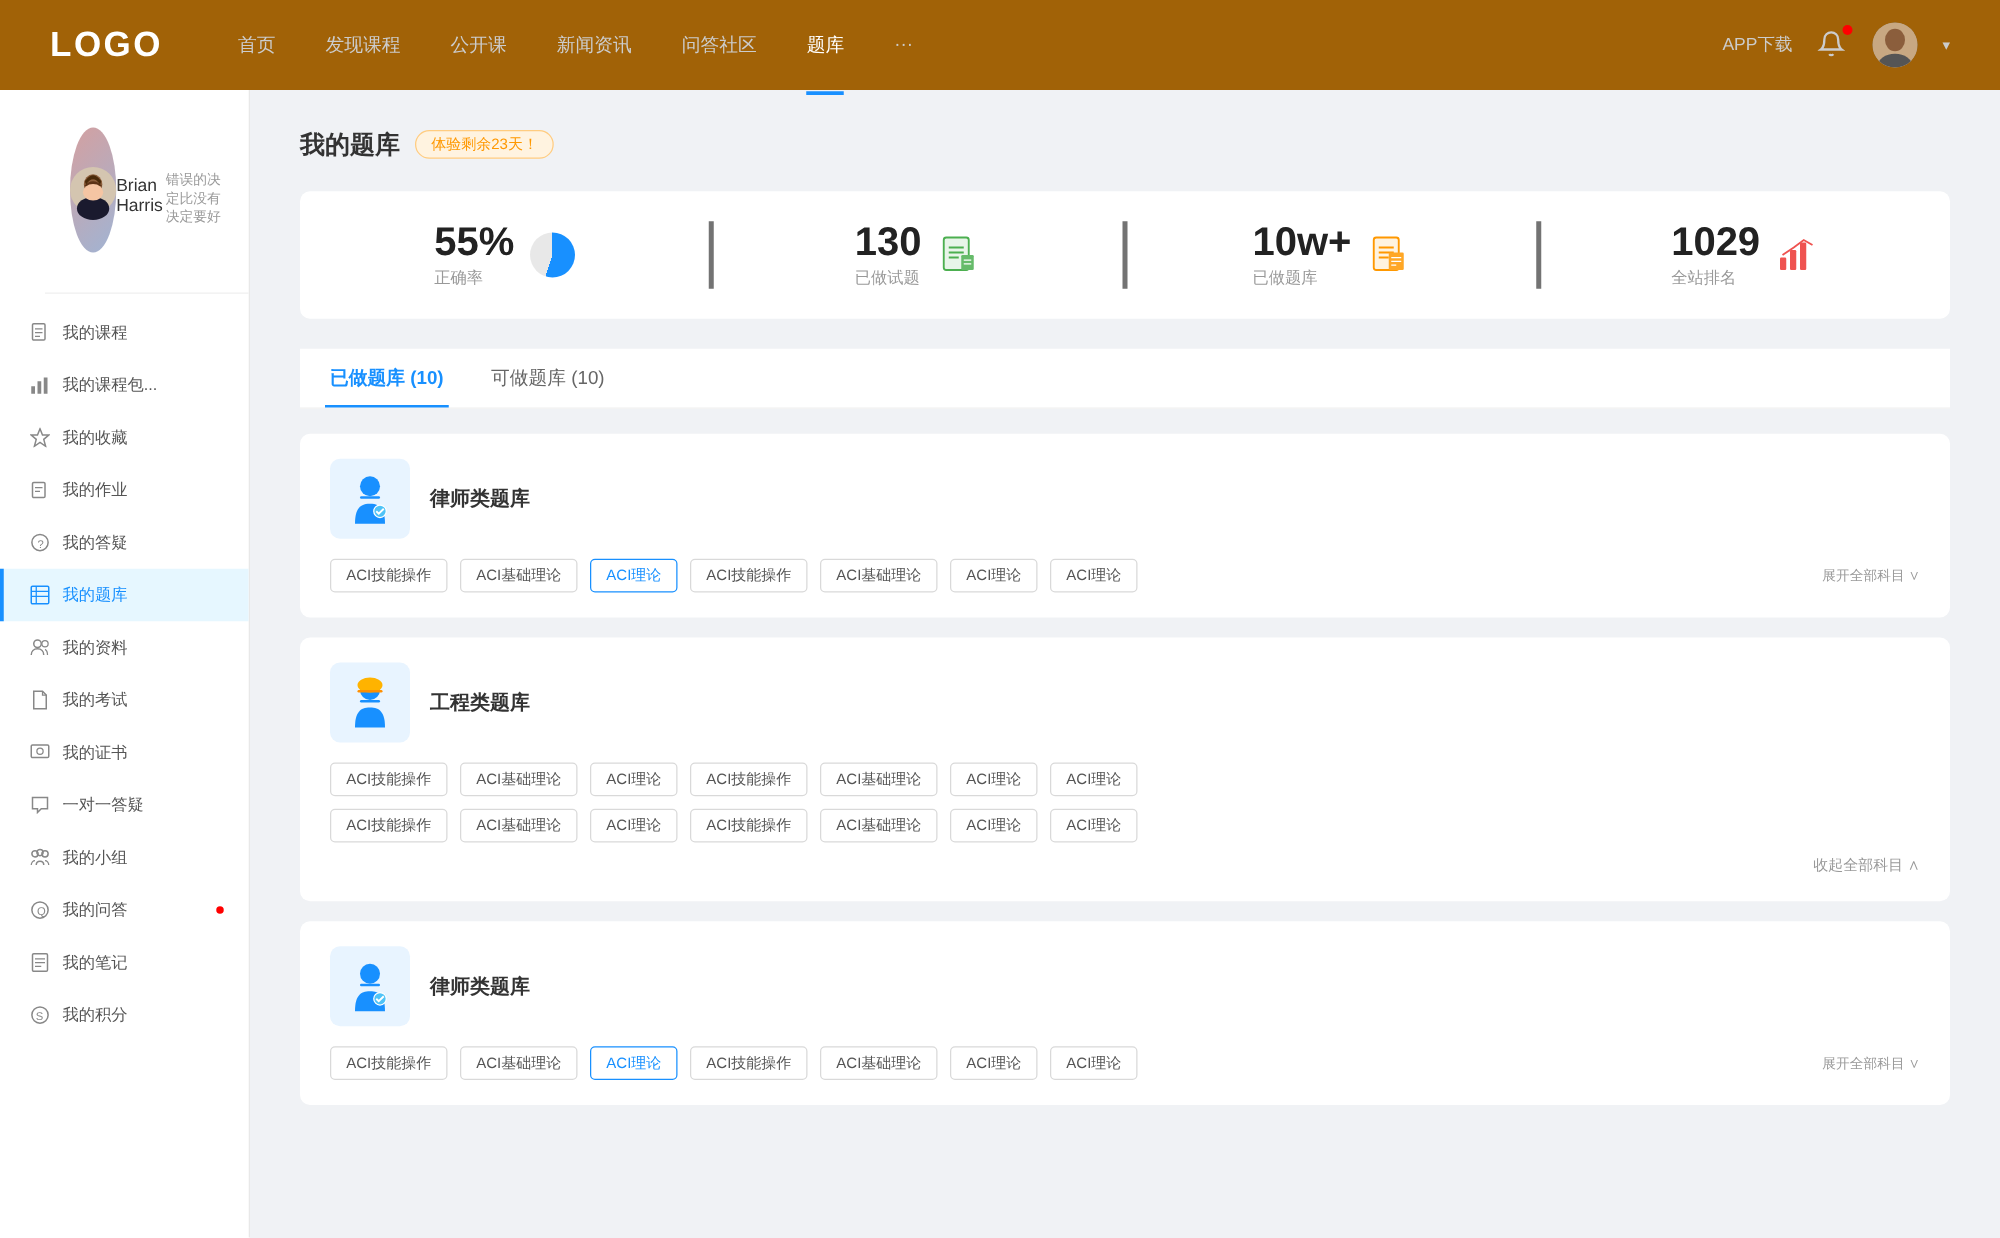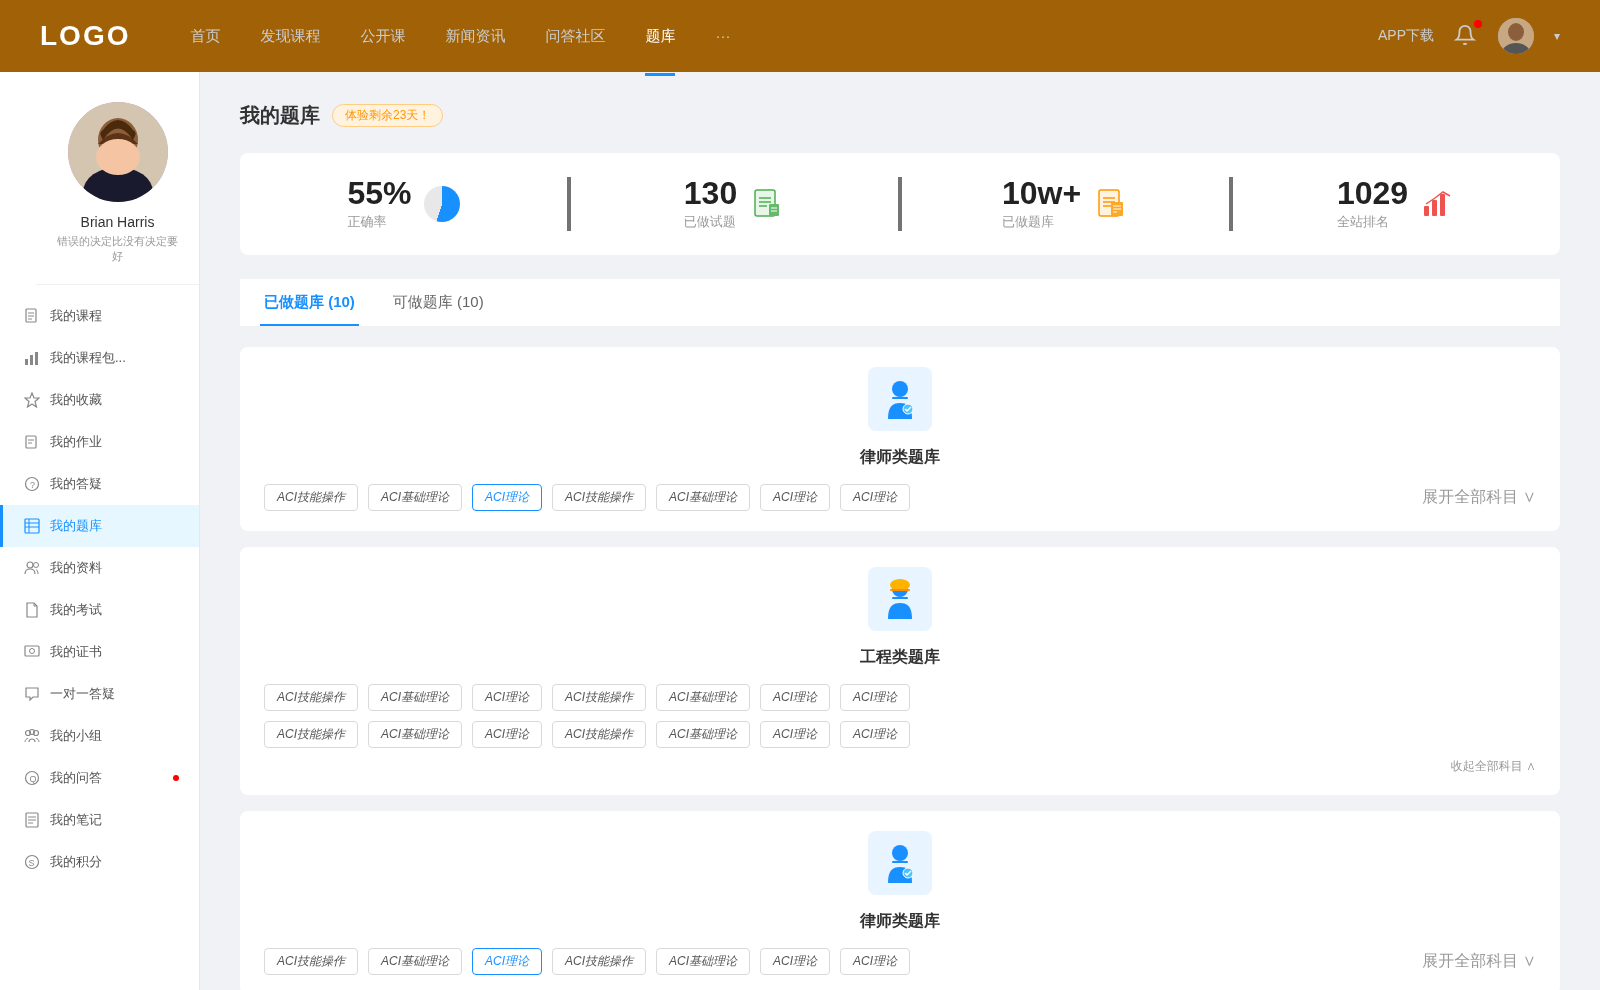--- a/index.html
+++ b/index.html
@@ -88,21 +88,21 @@
       border-right: 1px solid #e8e8e8;
       padding: 30px 0 20px;
       position: fixed;
       top: 72px;
       bottom: 0;
       left: 0;
       overflow-y: auto;
     }
     .profile-section {
       display: flex;
-      flex-direction: column;
+      flex-direction: row;
       align-items: center;
       padding: 0 20px 20px;
       border-bottom: 1px solid #f0f0f0;
       margin-bottom: 10px;
       margin-left: 36px;
     }
     .profile-avatar {
       width: 100px; height: 100px;
       border-radius: 50%;
       background: linear-gradient(135deg, #d4a0a0, #a0b4d4);
@@ -239,21 +239,20 @@
       background: #fff;
       border-radius: 8px;
       margin-bottom: 16px;
       padding: 20px 24px;
     }
     .qbank-header {
       display: flex;
       align-items: center;
       gap: 16px;
       margin-bottom: 16px;
-      flex-direction: column;
     }
     .qbank-icon {
       width: 64px; height: 64px;
       background: #e8f4ff;
       border-radius: 8px;
       display: flex;
       align-items: center;
       justify-content: center;
       flex-shrink: 0;
     }
@@ -264,30 +263,29 @@
       gap: 10px;
       align-items: center;
     }
     .tag {
       border: 1px solid #d9d9d9;
       border-radius: 4px;
       padding: 4px 12px;
       font-size: 12px;
       color: #555;
       cursor: pointer;
-      font-style: italic;
     }
     .tag.active {
       border-color: #1890ff;
       color: #1890ff;
       background: #fff;
     }
     .expand-link {
       margin-left: auto;
-      font-size: 16px;
+      font-size: 11px;
       color: #999;
       cursor: pointer;
       white-space: nowrap;
       text-align: right;
     }
     .collapse-link {
       display: block;
       text-align: right;
       font-size: 12px;
       color: #999;

